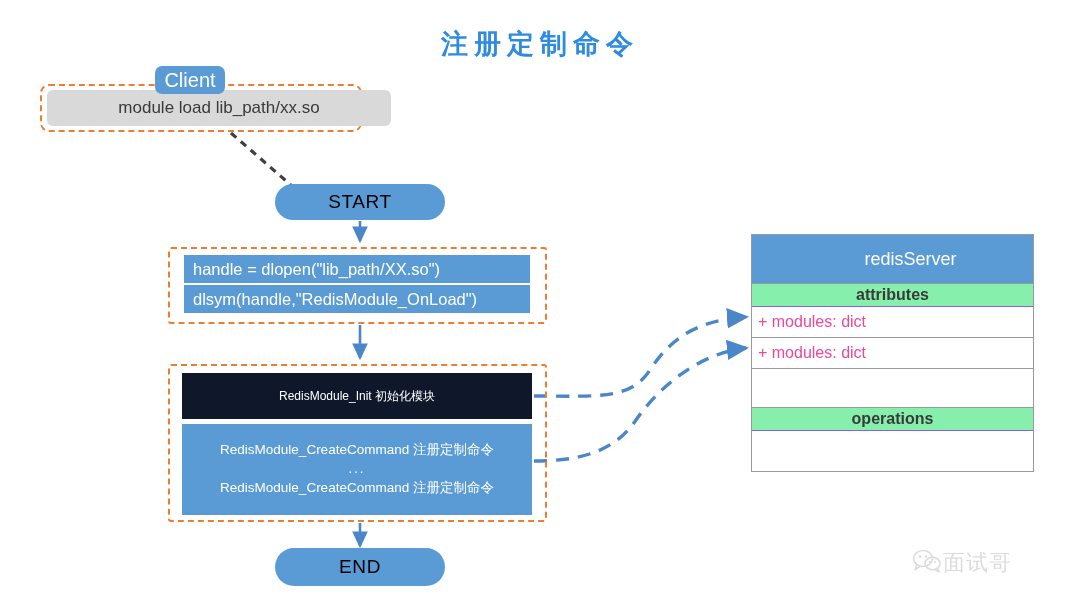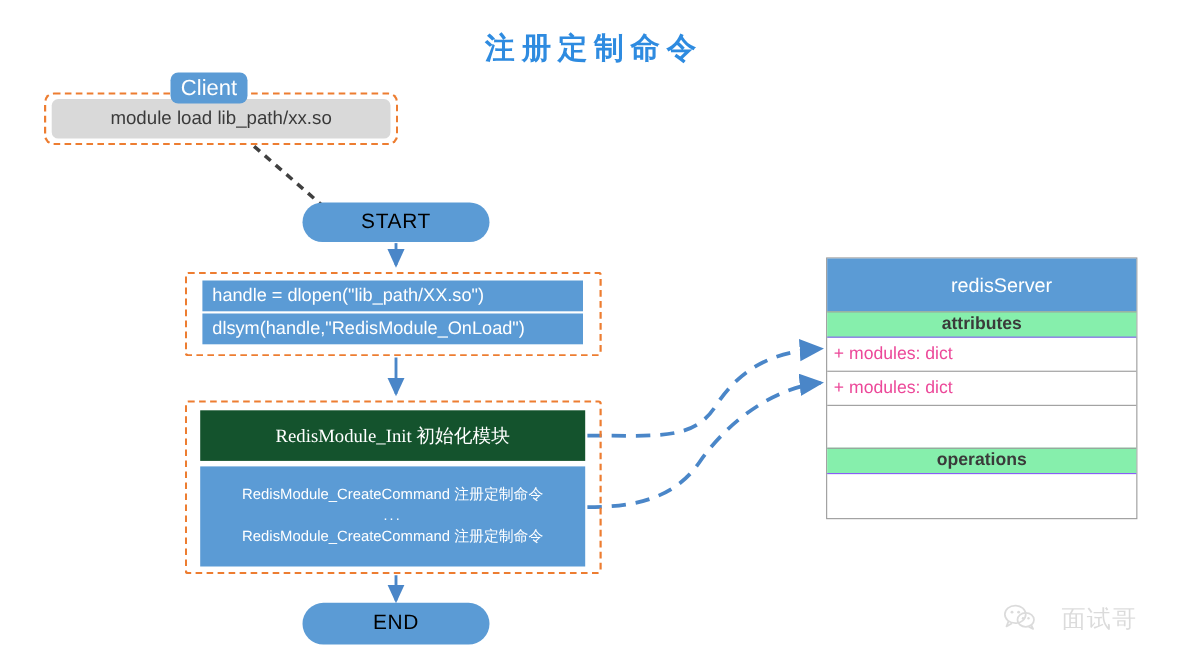--- a/index.html
+++ b/index.html
@@ -40,21 +40,21 @@
     position: absolute;
     left: 40px; top: 84px;
     width: 322px; height: 48px;
     border: 2px dashed #ED7D31;
     border-radius: 9px;
     background: transparent;
   }
   .client-gray {
     position: absolute;
     left: 47px; top: 90px;
-    width: 308px; height: 36px;
+    width: 344px; height: 36px;
     background: #D9D9D9;
     border-radius: 6px;
     display: flex; align-items: center; justify-content: center;
     color: #3A3A3A;
     font-size: 17px;
     white-space: nowrap;
   }
   .client-tag {
     position: absolute;
     left: 155px; top: 66px;
@@ -107,26 +107,25 @@
     position: absolute;
     left: 168px; top: 364px;
     width: 379px; height: 158px;
     border: 2px dashed #ED7D31;
     border-radius: 3px;
   }
   .init-header {
     position: absolute;
     left: 182px; top: 373px;
     width: 350px; height: 46px;
-    background: #14532d;
-    display: flex; align-items: center; justify-content: center;
-    color: #ffffff;
-    font-size: 17px;
-    white-space: nowrap;
-    font-family: Liberation Serif, serif;
+    background: #0f172a;
+    display: flex; align-items: center; justify-content: center;
+    color: #ffffff;
+    font-size: 12px;
+    white-space: nowrap;
   }
   .init-body {
     position: absolute;
     left: 182px; top: 424px;
     width: 350px; height: 91px;
     background: #5B9BD5;
     display: flex; flex-direction: column;
     align-items: center; justify-content: center;
     color: #ffffff;
     font-size: 13.5px;
@@ -170,21 +169,21 @@
     font-size: 16px;
     white-space: nowrap;
   }
   .uml-spacer { height: 38px; }
   .uml-tail { height: 43px; }
 
   
   .watermark {
     position: absolute;
     left: 912px; top: 548px;
-    display: flex; align-items: center; gap: 23px;
+    display: flex; align-items: center; gap: 1px;
     opacity: 0.30;
     color: #8C8C8C;
   }
   .watermark .wm-text {
     font-size: 22px;
     font-family: "DejaVu Sans", "Liberation Sans", sans-serif;
     letter-spacing: 1px;
   }
 </style>
 </head>

